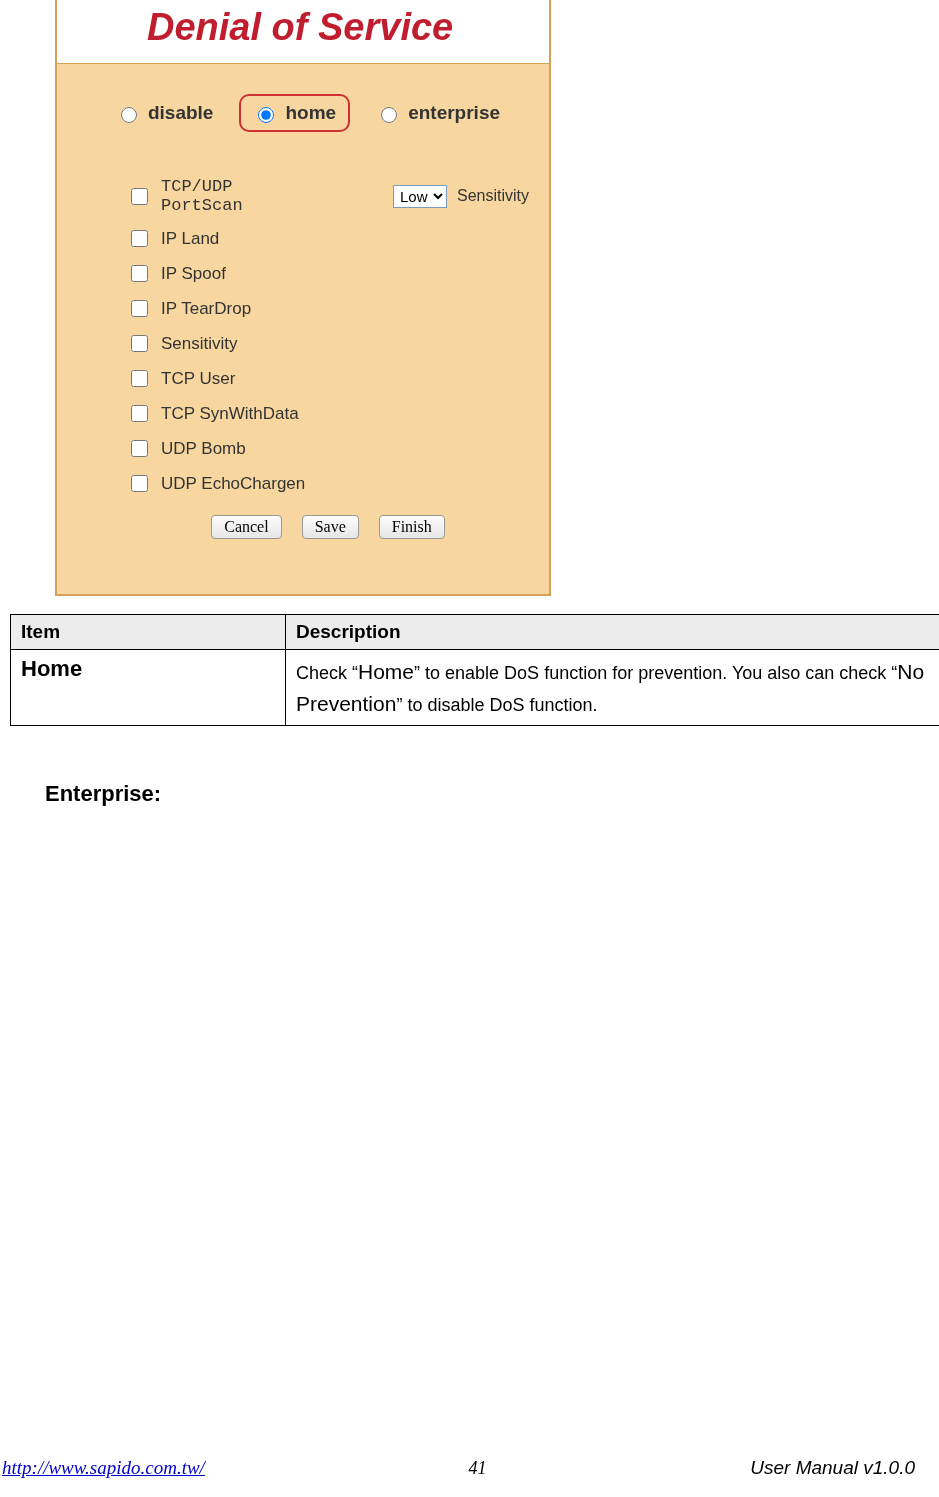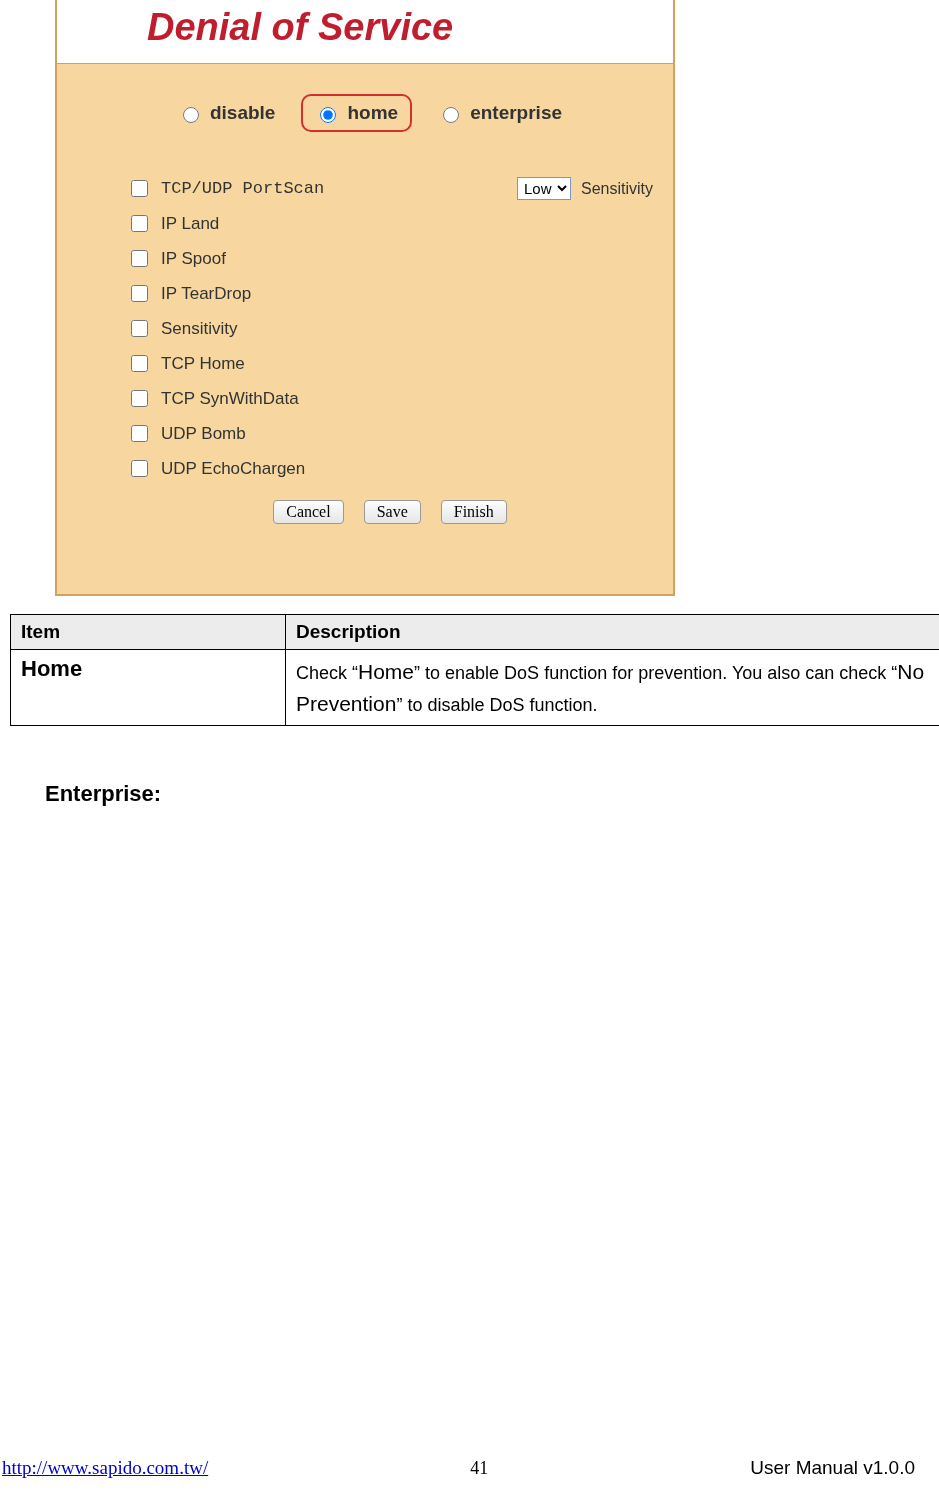--- a/index.html
+++ b/index.html
@@ -10,21 +10,21 @@
     font-family: Arial, sans-serif;
     width: 939px;
     height: 1497px;
     position: relative;
   }
   .page {
     padding: 0 10px;
   }
   .panel-wrap {
     margin-left: 45px;
-    width: 620px;
+    width: 496px;
     border: 2px solid #d4a05a;
     border-top: none;
     background: #404040;
     padding: 0;
   }
   .panel-title {
     font-family: "Arial Black", Arial, sans-serif;
     font-size: 38px;
     font-weight: 900;
     font-style: italic;
@@ -154,20 +154,21 @@
   }
   .footer {
     position: absolute;
     bottom: 18px;
     left: 0;
     width: 917px;
     display: flex;
     justify-content: space-between;
     align-items: baseline;
     font-size: 19px;
+    font-style: italic;
   }
   .footer .url {
     color: #0000cc;
     text-decoration: underline;
     font-family: "Times New Roman", serif;
     margin-left: 2px;
   }
   .footer .pg {
     font-family: "Times New Roman", serif;
     font-size: 18px;
@@ -221,21 +222,21 @@
         <div class="chk-row">
           <input type="checkbox" style="">
           <span class="chk-lbl">IP TearDrop</span>
         </div>
         <div class="chk-row">
           <input type="checkbox" style="">
           <span class="chk-lbl">Sensitivity</span>
         </div>
         <div class="chk-row">
           <input type="checkbox" style="">
-          <span class="chk-lbl">TCP Home</span>
+          <span class="chk-lbl">TCP User</span>
         </div>
         <div class="chk-row">
           <input type="checkbox" style="">
           <span class="chk-lbl">TCP SynWithData</span>
         </div>
         <div class="chk-row">
           <input type="checkbox" style="">
           <span class="chk-lbl">UDP Bomb</span>
         </div>
         <div class="chk-row">

